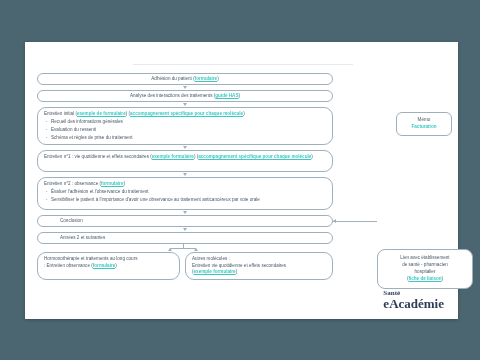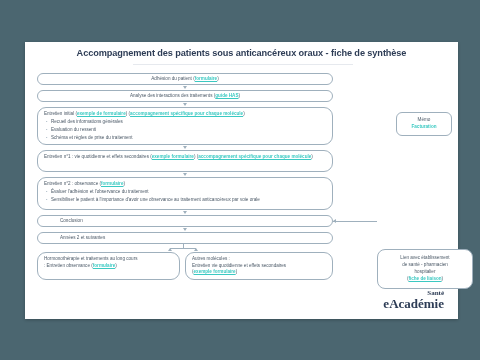--- a/index.html
+++ b/index.html
@@ -162,35 +162,34 @@
   #liaison-box .lnk {
     color: #3bc9c2;
     text-decoration: underline;
     font-weight: bold;
   }
 
   #logo {
     position: absolute;
     right: 14px;
     bottom: 8px;
-    text-align: right;
+    text-align: left;
     color: #2e3d56;
     font-family: "Liberation Serif", serif;
     font-size: 7px;
     line-height: 1.05;
     font-weight: bold;
   }
   #logo .l2 { font-size: 13px; }
 </style>
 </head>
 <body>
 
 <div id="slide-card">
 
-  <div id="slide-title">Accompagnement des patients sous anticancéreux oraux - fiche de synthèse</div>
   <div id="title-rule"></div>
 
   <div class="flow-box pill" style="left:12px; top:31px; width:296px; height:12px;">
     <span>Adhésion du patient (</span>
       <span class="lnk">formulaire</span>
       <span>)</span>
   </div>
   <div class="v-arrow" style="left:157.6px; top:44px;"></div>
 
   <div class="flow-box pill" style="left:12px; top:48px; width:296px; height:12px;">

